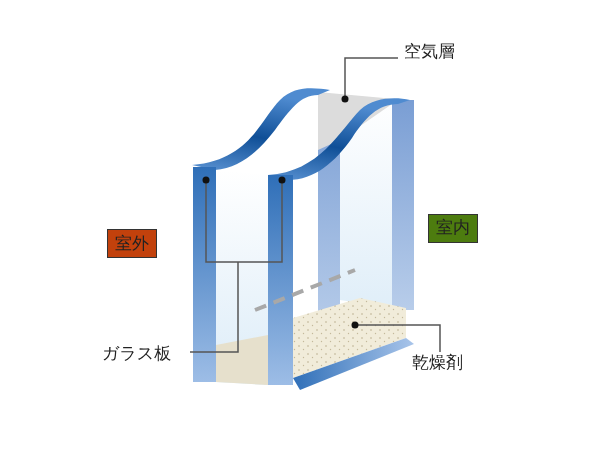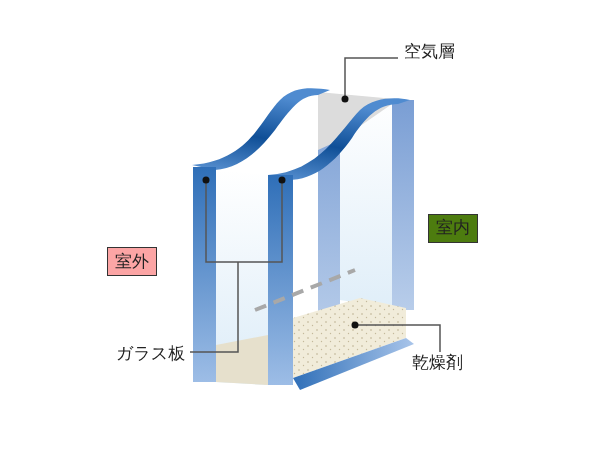--- a/index.html
+++ b/index.html
@@ -2,24 +2,24 @@
 <html><head>
   <meta charset="utf-8">
   <style>
     html, body { margin: 0; padding: 0; background: #ffffff; }
     body { width: 600px; height: 449px; position: relative; overflow: hidden;
            font-family: "DejaVu Sans", "Liberation Sans", sans-serif; }
     #stage { position: absolute; left: 0; top: 0; width: 600px; height: 449px; }
     .label { position: absolute; font-size: 17px; color: #222; line-height: 1; white-space: nowrap; }
     .tag { position: absolute; font-size: 17px; color: #222; line-height: 1;
            border: 1px solid #333; padding: 5px 7px 5px 7px; }
-    #tag-outdoor { left: 107px; top: 247px; background: #fca5a5; }
+    #tag-outdoor { left: 107px; top: 229px; background: #c2410c; }
     #tag-indoor  { left: 428px; top: 214px; background: #4d7c0f; font-family: Liberation Mono, monospace; }
     #lbl-air   { left: 404px; top: 43px; }
-    #lbl-glass { left: 116px; top: 345px; }
+    #lbl-glass { left: 102px; top: 345px; }
     #lbl-dry   { left: 412px; top: 354px; }
   </style>
 </head>
 <body>
 
 <div id="stage">
   <svg width="600" height="449" viewBox="0 0 600 449">
     <defs>
       <linearGradient id="gEdgeV" x1="0" y1="0" x2="0" y2="1">
         <stop offset="0" stop-color="#2f6fb8"></stop>

